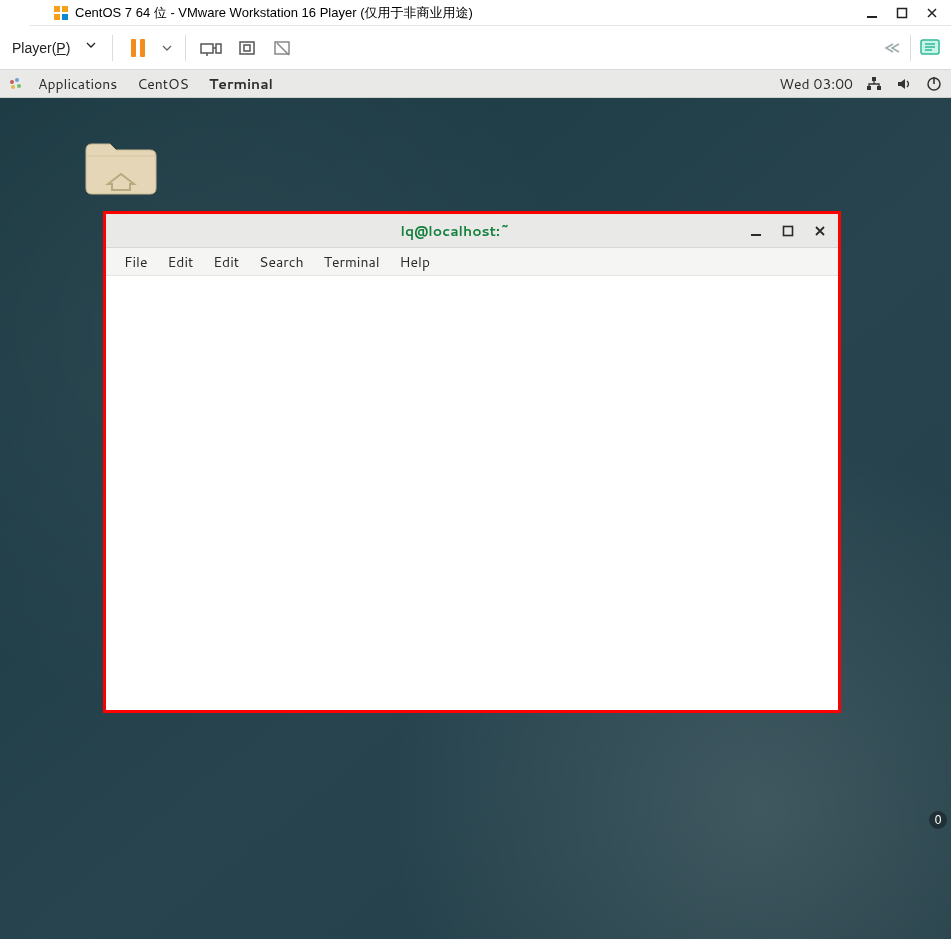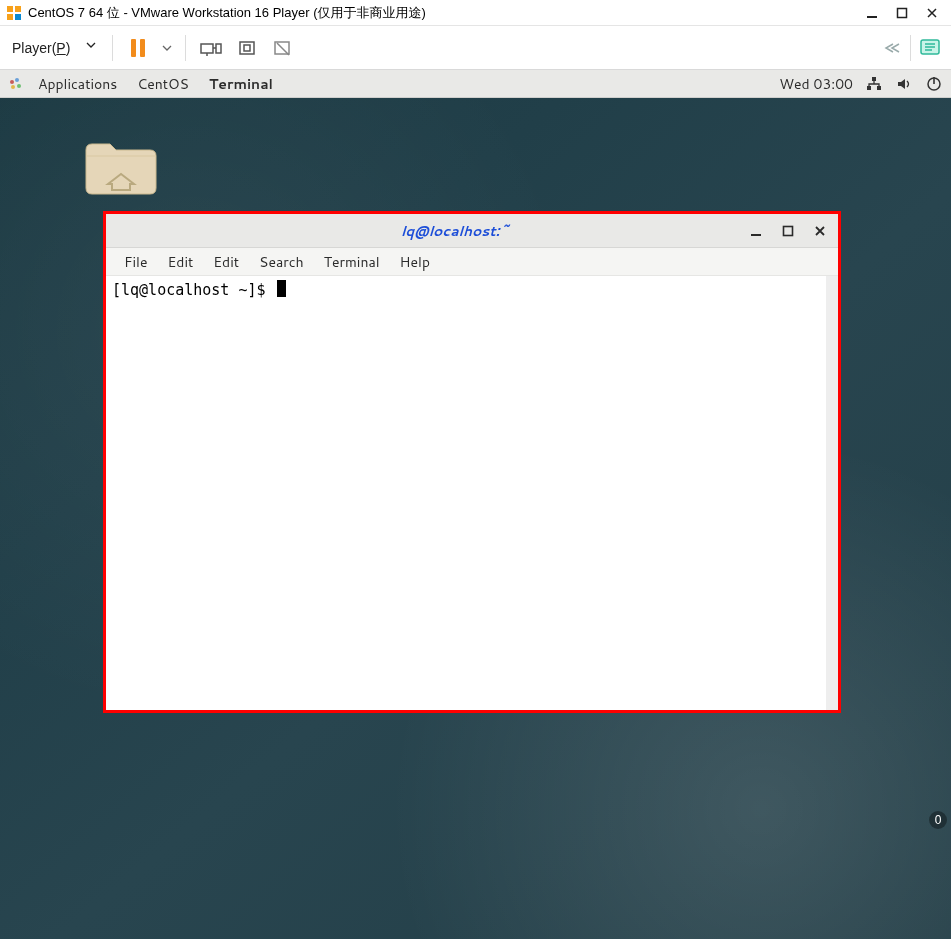--- a/index.html
+++ b/index.html
@@ -13,21 +13,22 @@
     position: relative;
   }
 
   
   .vmware-titlebar {
     height: 26px;
     display: flex;
     align-items: center;
     background: #ffffff;
     border-bottom: 1px solid #e5e5e5;
-    padding: 0 4px 0 6px;
+    padding: 0 4px 0 23px;
+    margin-left: 30px;
   }
   .vmware-titlebar .app-icon {
     width: 16px; height: 16px; margin-right: 6px;
     display: inline-flex; align-items: center; justify-content: center;
   }
   .vmware-titlebar .title-text { font-size: 13px; color: #000; }
   .vmware-titlebar .spacer { flex: 1; }
   .vmware-titlebar .win-btn {
     width: 30px; height: 26px; display: flex; align-items: center; justify-content: center;
     color: #222;
@@ -120,22 +121,21 @@
     display: flex;
     align-items: center;
     padding: 0 6px 0 12px;
     border-bottom: 1px solid #d7d7d5;
   }
   .term-titlebar .title {
     flex: 1;
     text-align: center;
     font-weight: 700;
     font-size: 14px;
-    color: #1d4ed8;
-    font-style: italic;
+    color: #15803d;
   }
   .term-titlebar .wbtn {
     width: 24px; height: 24px;
     display:flex; align-items:center; justify-content:center;
     margin-left: 8px;
     color:#2a2a2a;
   }
   .term-menubar {
     height: 28px;
     background: #f5f5f3;
@@ -347,23 +347,19 @@
 
       <div class="term-menubar">
         <span class="m">File</span>
         <span class="m">Edit</span>
         <span class="m">Edit</span>
         <span class="m">Search</span>
         <span class="m">Terminal</span>
         <span class="m">Help</span>
       </div>
 
-      <div class="term-body">
-        <span class="prompt">[lq@localhost ~]$ </span><span class="cursor"></span>
-        <div class="term-scrollbar"></div>
-      </div>
 
     </div>
   </div>
 
   <div class="osd-badge">0</div>
 
 </div>
 
 </body></html>

